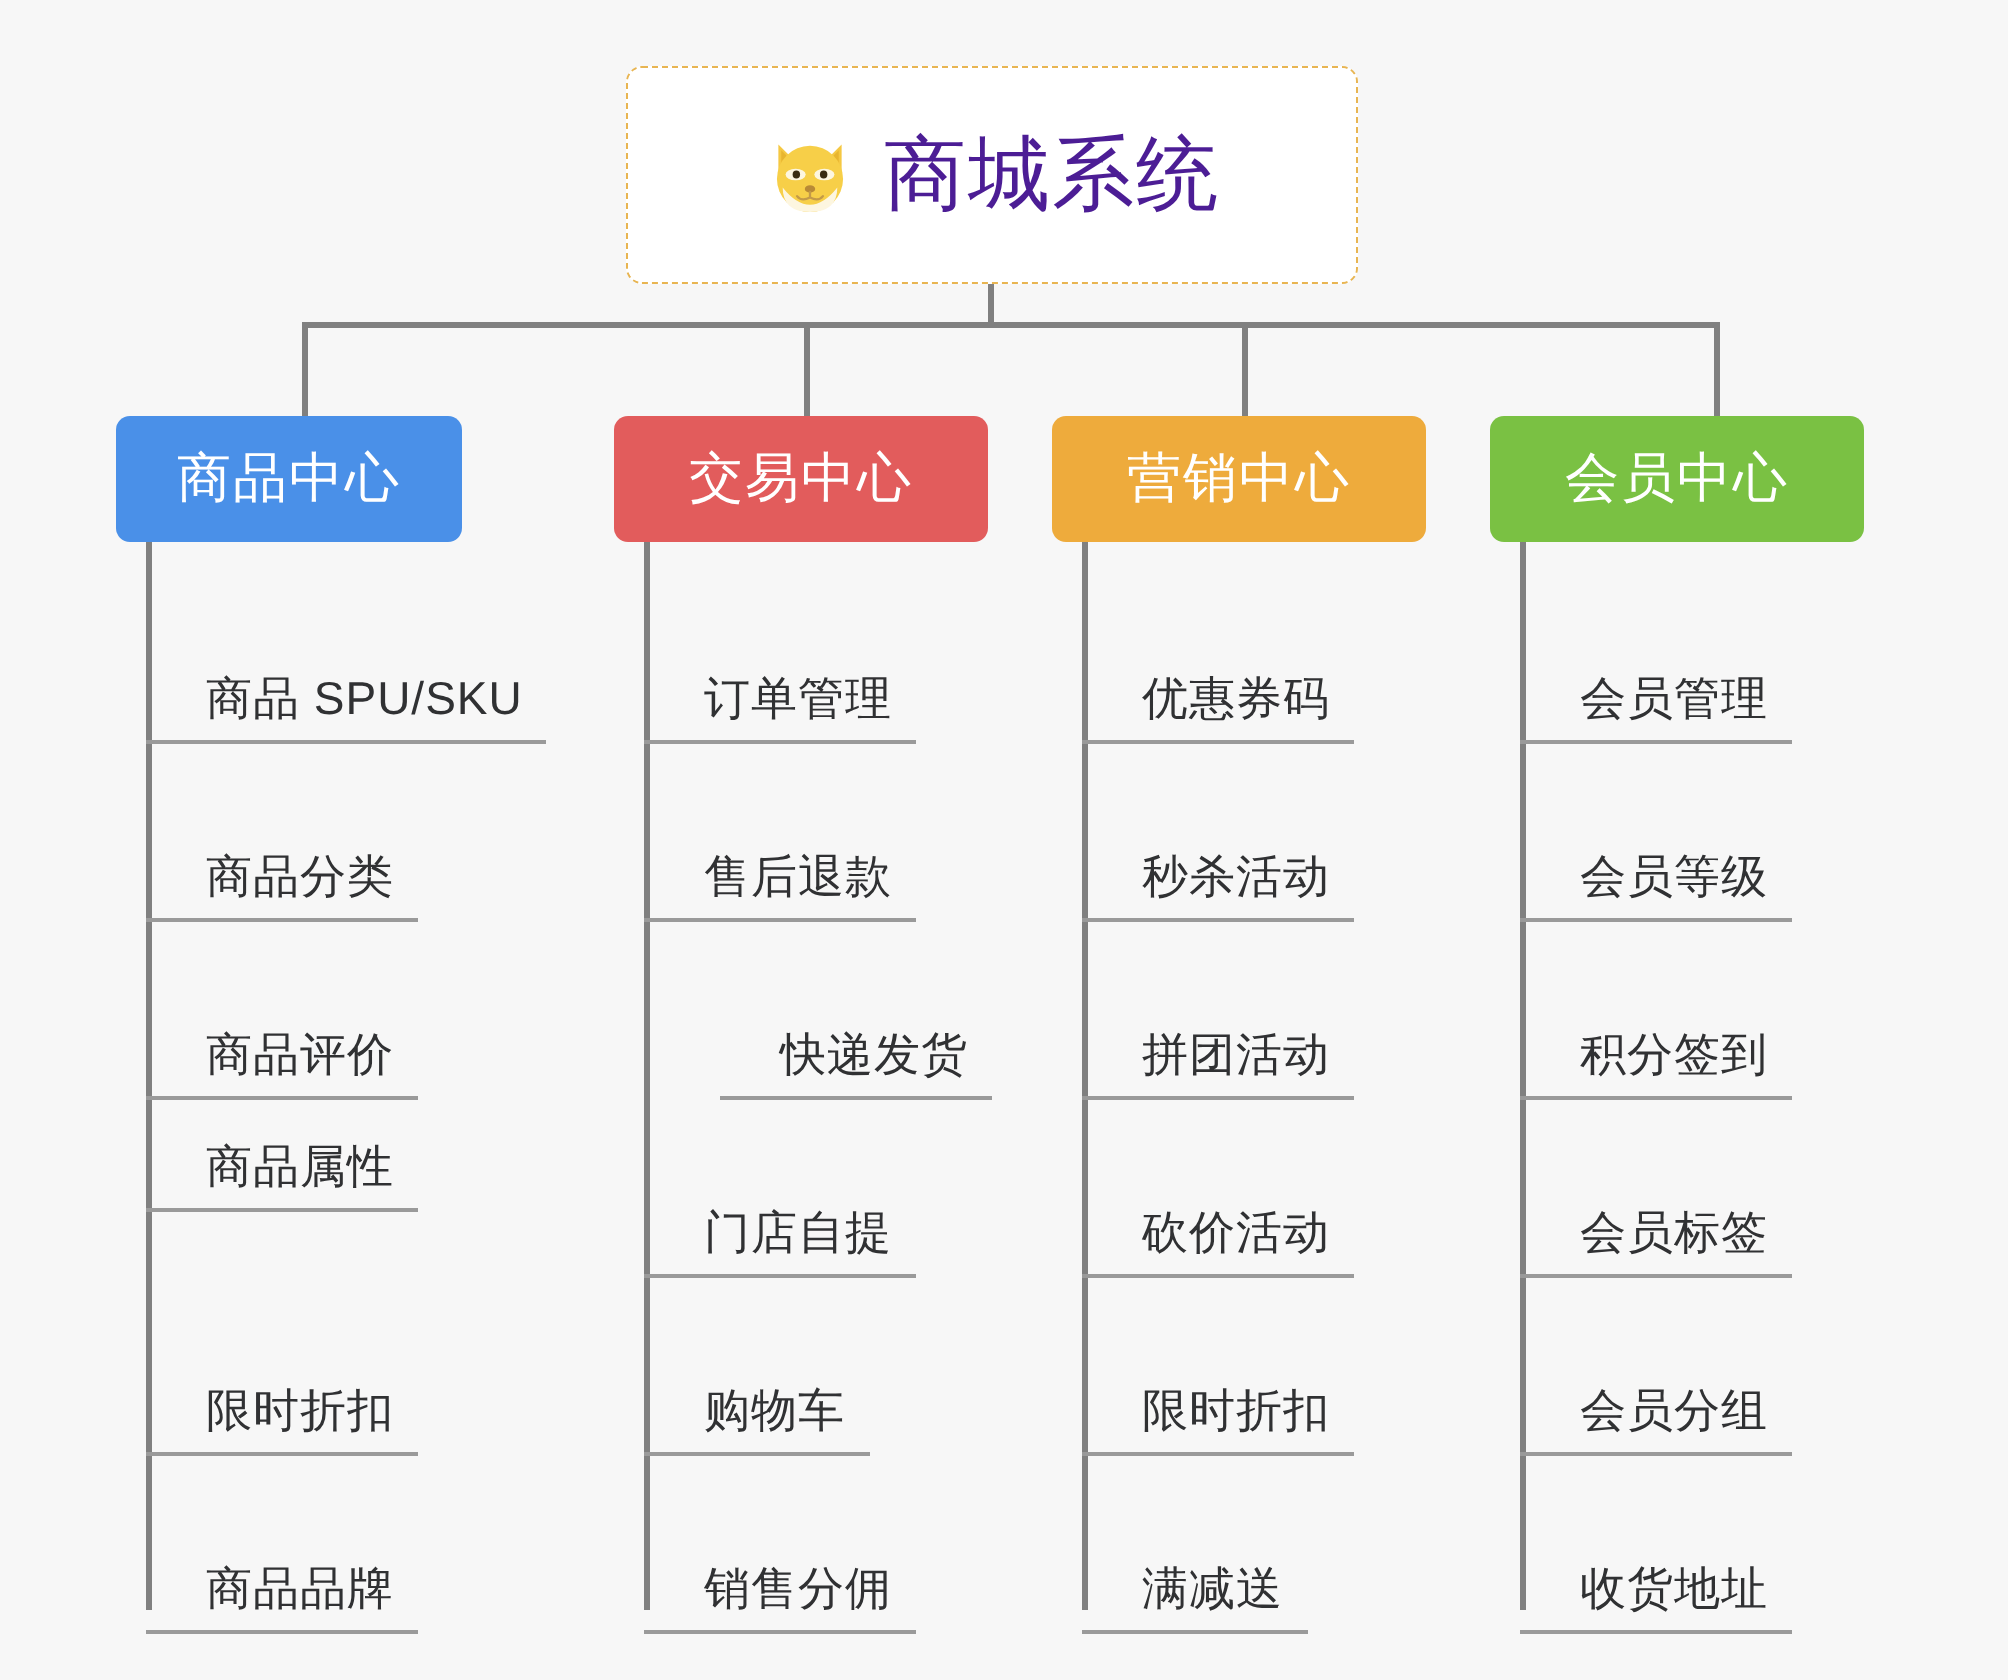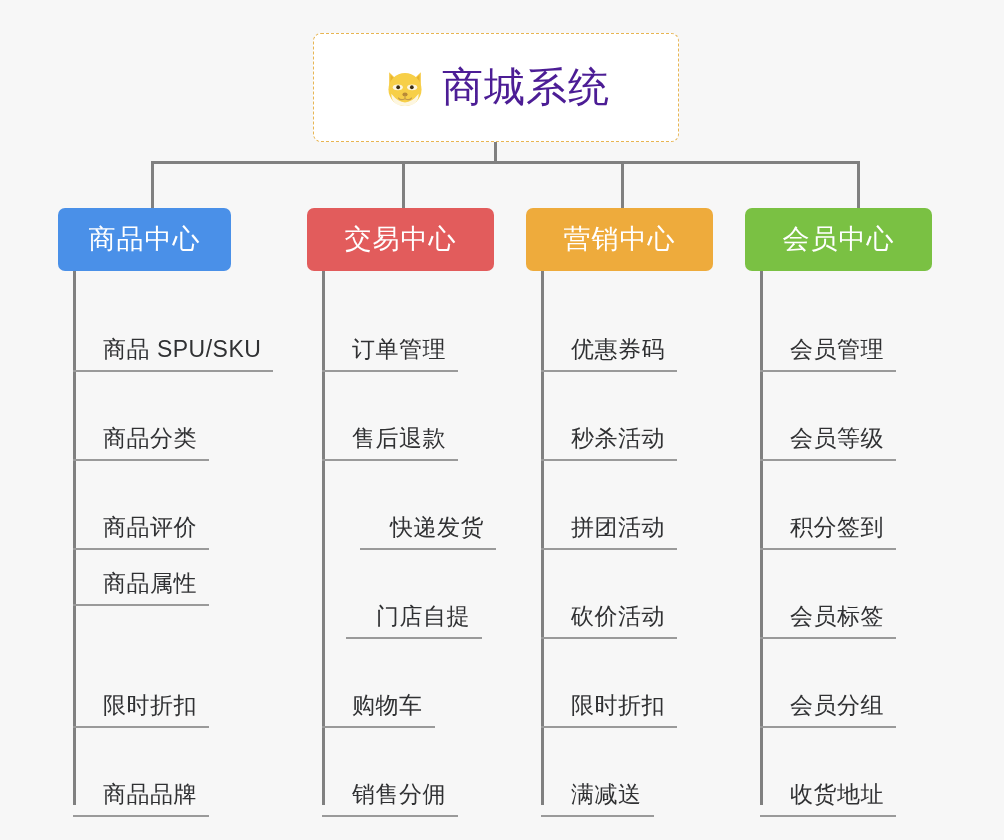--- a/index.html
+++ b/index.html
@@ -223,21 +223,21 @@
           <div class="leaf-text">售后退款</div>
           <div class="leaf-rule"></div>
         </div>
       </div>
       <div class="leaf-item" style="top: 178px; padding-left: 38px;">
         <div class="leaf-item-inner">
           <div class="leaf-text">快递发货</div>
           <div class="leaf-rule"></div>
         </div>
       </div>
-      <div class="leaf-item" style="top: 267px; padding-left: 24px;">
+      <div class="leaf-item" style="top: 267px;">
         <div class="leaf-item-inner">
           <div class="leaf-text">门店自提</div>
           <div class="leaf-rule"></div>
         </div>
       </div>
       <div class="leaf-item" style="top: 356px;">
         <div class="leaf-item-inner">
           <div class="leaf-text">购物车</div>
           <div class="leaf-rule"></div>
         </div>

